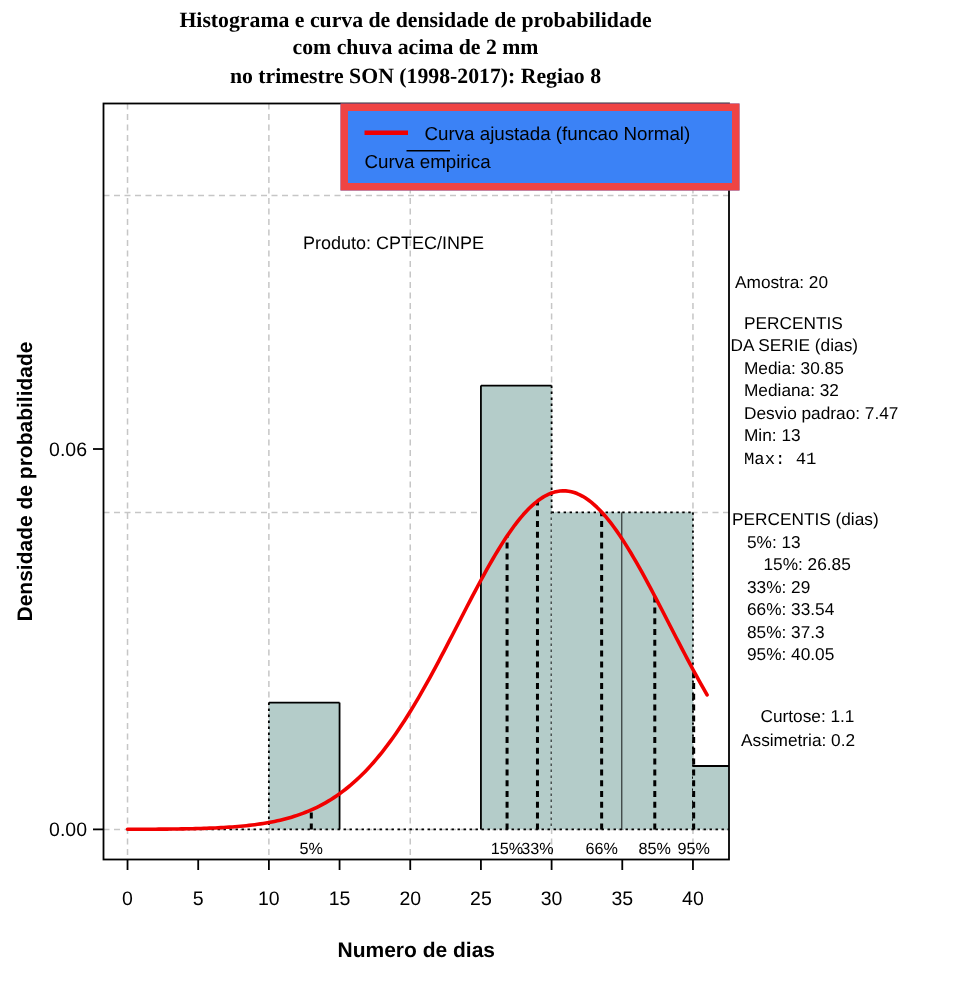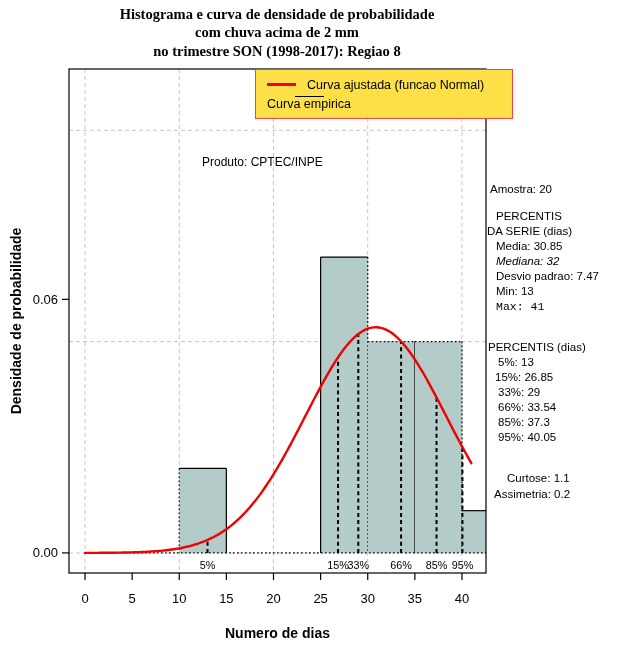--- a/index.html
+++ b/index.html
@@ -8,42 +8,42 @@
   .abs{position:absolute;}
   svg{position:absolute;left:0;top:0;}
   svg text{font-family:"Liberation Sans","DejaVu Sans",sans-serif;fill:#000;}
 
   .title-block{left:62px;top:5px;width:430px;text-align:center;
                font-size:14.5px;font-weight:bold;line-height:18.4px;font-family:Liberation Serif, serif;}
   .ylabel{left:16px;top:321px;transform:translate(-50%,-50%) rotate(-90deg);
           white-space:nowrap;font-weight:bold;font-size:14px;}
   .xlabel{left:69px;top:625px;width:417px;text-align:center;font-weight:bold;font-size:14px;}
 
-  .legend-box{left:227px;top:69px;width:256px;height:48px;border:1px solid #ef4444;background:#fde047;margin-left:28px;}
+  .legend-box{left:227px;top:69px;width:256px;height:48px;border:5px solid #ef4444;background:#3b82f6;}
   .legend-row{position:absolute;left:0;height:15px;display:flex;align-items:center;}
   .legend-row.r0{top:7px;} .legend-row.r1{top:26px;flex-direction:column;}
   .legend-swatch{display:inline-block;width:29px;margin-left:11px;background:#000;}
   .legend-row.r0 .legend-swatch{height:3px;} .legend-row.r1 .legend-swatch{height:2px;}
   .legend-label{margin-left:11px;font-size:12.5px;white-space:nowrap;}
 
   .watermark{left:202px;top:155px;font-size:12px;white-space:nowrap;}
 
   .stats{left:487px;top:0;width:153px;font-size:11.5px;}
   .stats div{position:absolute;white-space:nowrap;}
   .st-amostra{top:183px;left:3px;}
   .st-par{top:210px;left:9px;}
   .st-das{top:225px;left:0px;}
   .st-media{top:240px;left:9px;}
-  .st-mediana{top:255px;left:9px;font-style:italic;}
+  .st-mediana{top:255px;left:9px;}
   .st-desvio{top:270px;left:9px;}
   .st-min{top:285px;left:9px;}
   .st-max{top:300px;left:9px;font-family:Liberation Mono, monospace;}
   .st-perc{top:341px;left:1px;}
   .st-p5{top:356px;left:11px;}
-  .st-p15{top:371px;left:8px;}
+  .st-p15{top:371px;left:22px;}
   .st-p33{top:386px;left:11px;}
   .st-p66{top:401px;left:11px;}
   .st-p85{top:416px;left:11px;}
   .st-p95{top:431px;left:11px;text-align:right;}
   .st-curtose{top:472px;left:20px;}
   .st-assimetria{top:488px;left:7px;}
 </style>
 </head>
 <body>
 

